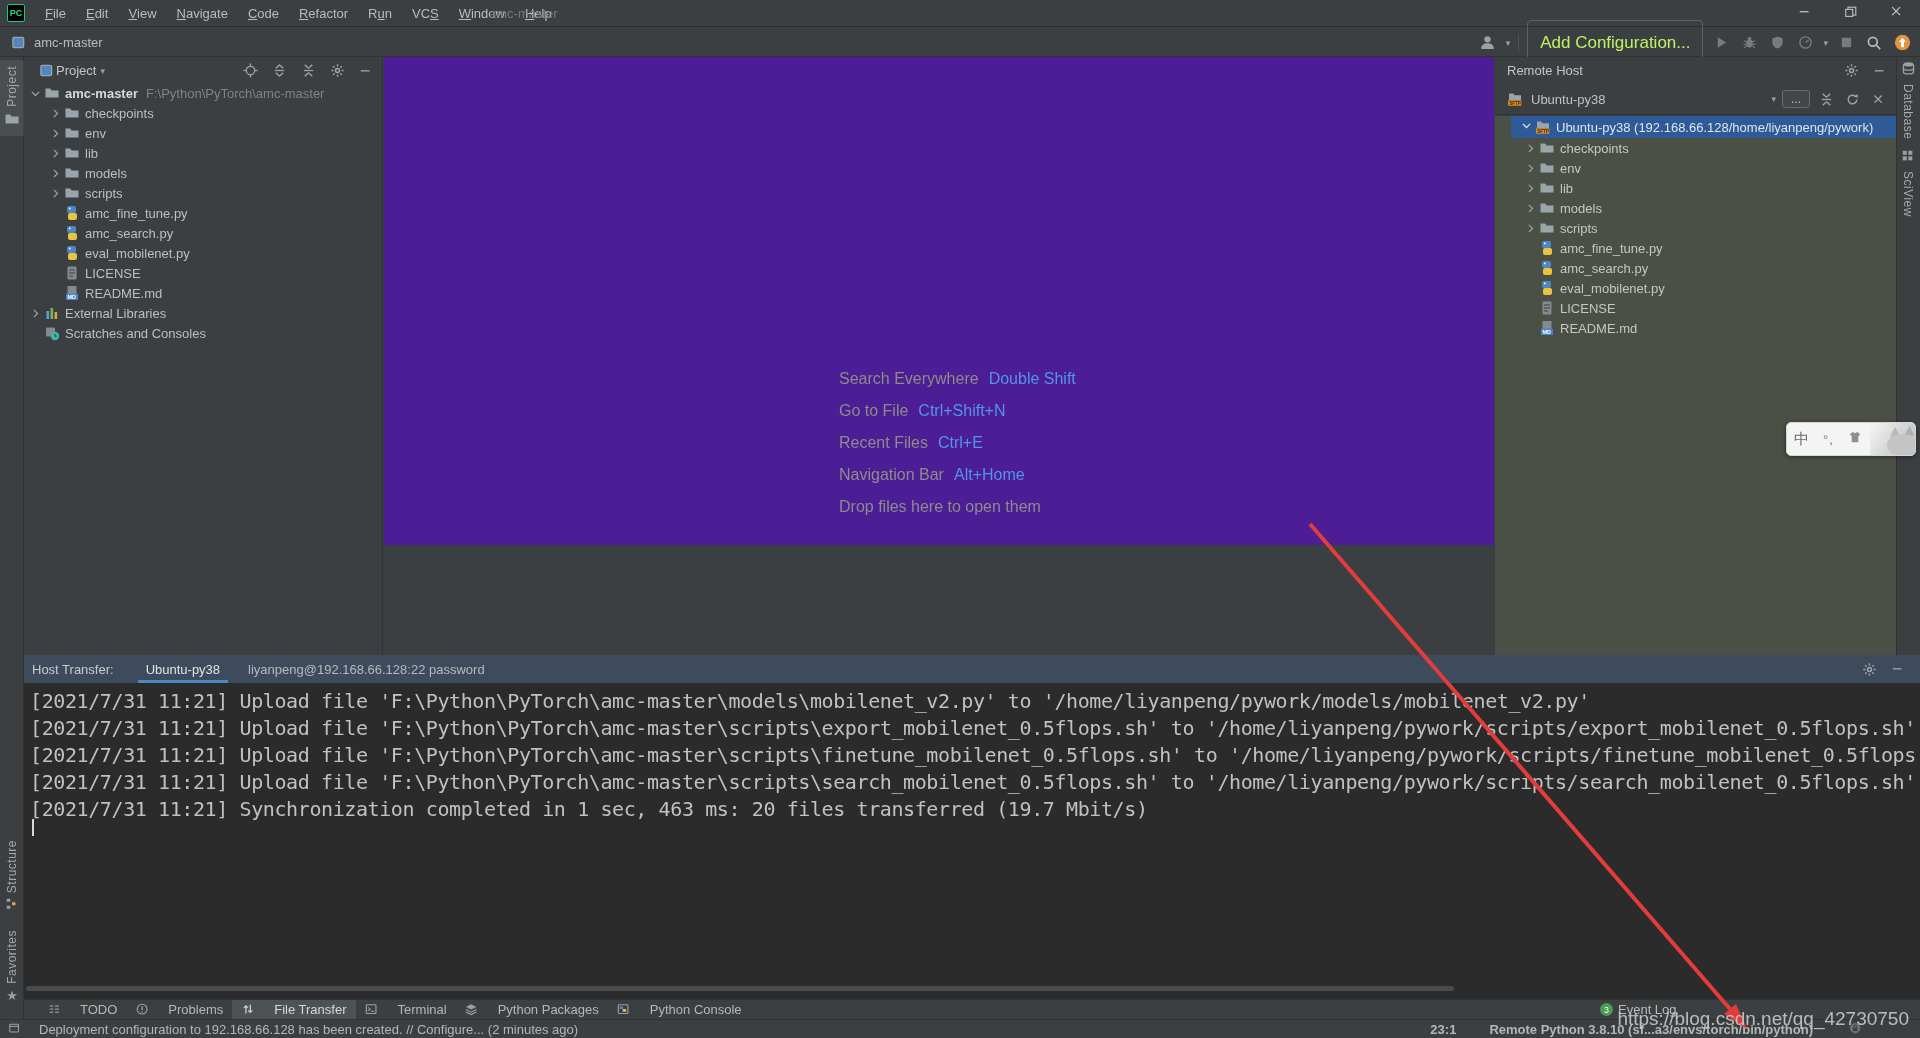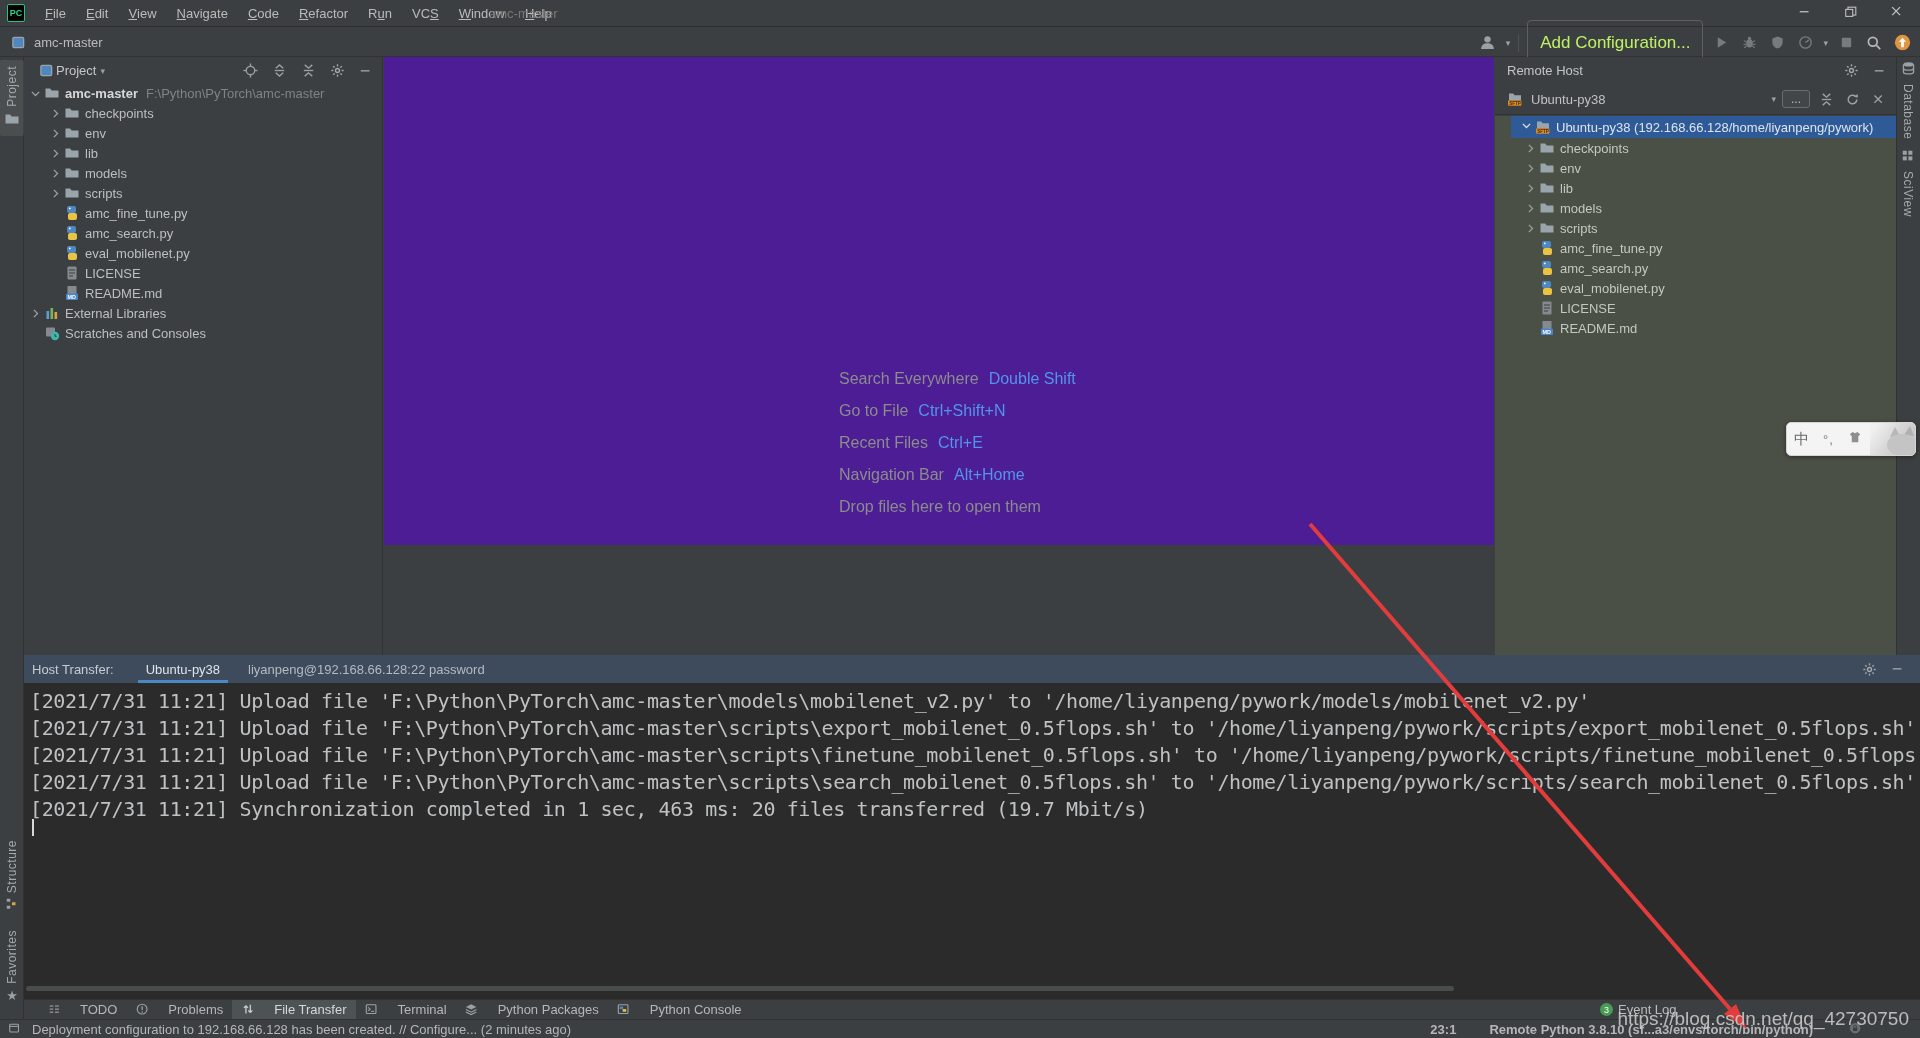--- a/index.html
+++ b/index.html
@@ -90,21 +90,21 @@
     border-top:1px solid #323232; display:flex; align-items:center; }
   .bb-item { display:flex; align-items:center; gap:18px; padding:0 9px; height:100%; color:#b4b6b8; }
   .bb-item.selected { background:#4d5254; color:#d6d8da; }
   .event-log { position:absolute; left:1576px; top:0; height:100%; display:flex; align-items:center; gap:5px; }
   .badge { width:13px; height:13px; border-radius:50%; background:#499c54; color:#fff; font-size:9px;
     display:flex; align-items:center; justify-content:center; }
 
   
   .statusbar { position:absolute; left:0; top:1019px; width:1920px; height:19px; background:#3c3f41;
     border-top:1px solid #323232; display:flex; align-items:center; color:#b4b6b8; }
-  .sb-left { display:flex; align-items:center; gap:7px; margin-left:5px; }
+  .sb-left { display:flex; align-items:center; gap:14px; margin-left:5px; }
   .sb-right { position:absolute; right:54px; display:flex; align-items:center; gap:33px;font-weight:bold; }
 
   
   .ime { position:absolute; left:1786px; top:422px; width:130px; height:34px; background:#f4f4f4;
     border:1px solid #d5d5d5; border-radius:5px; box-shadow:0 1px 4px rgba(0,0,0,.45);
     display:flex; align-items:center; overflow:hidden; }
   .ime-item { color:#6a6a6a; font-size:15px; padding:0 7px; }
   .ime-punct { font-size:13px; color:#7a7a7a; letter-spacing:1px; }
   .ime-cat { margin-left:auto; width:52px; height:100%; background:linear-gradient(125deg,#f0f0f0 10%,#d7d7d7 45%,#bdbdbd 90%); position:relative; }
   .watermark { position:absolute; right:11px; top:1008px; font-size:19px; color:rgba(205,205,205,0.88); z-index:60; }

